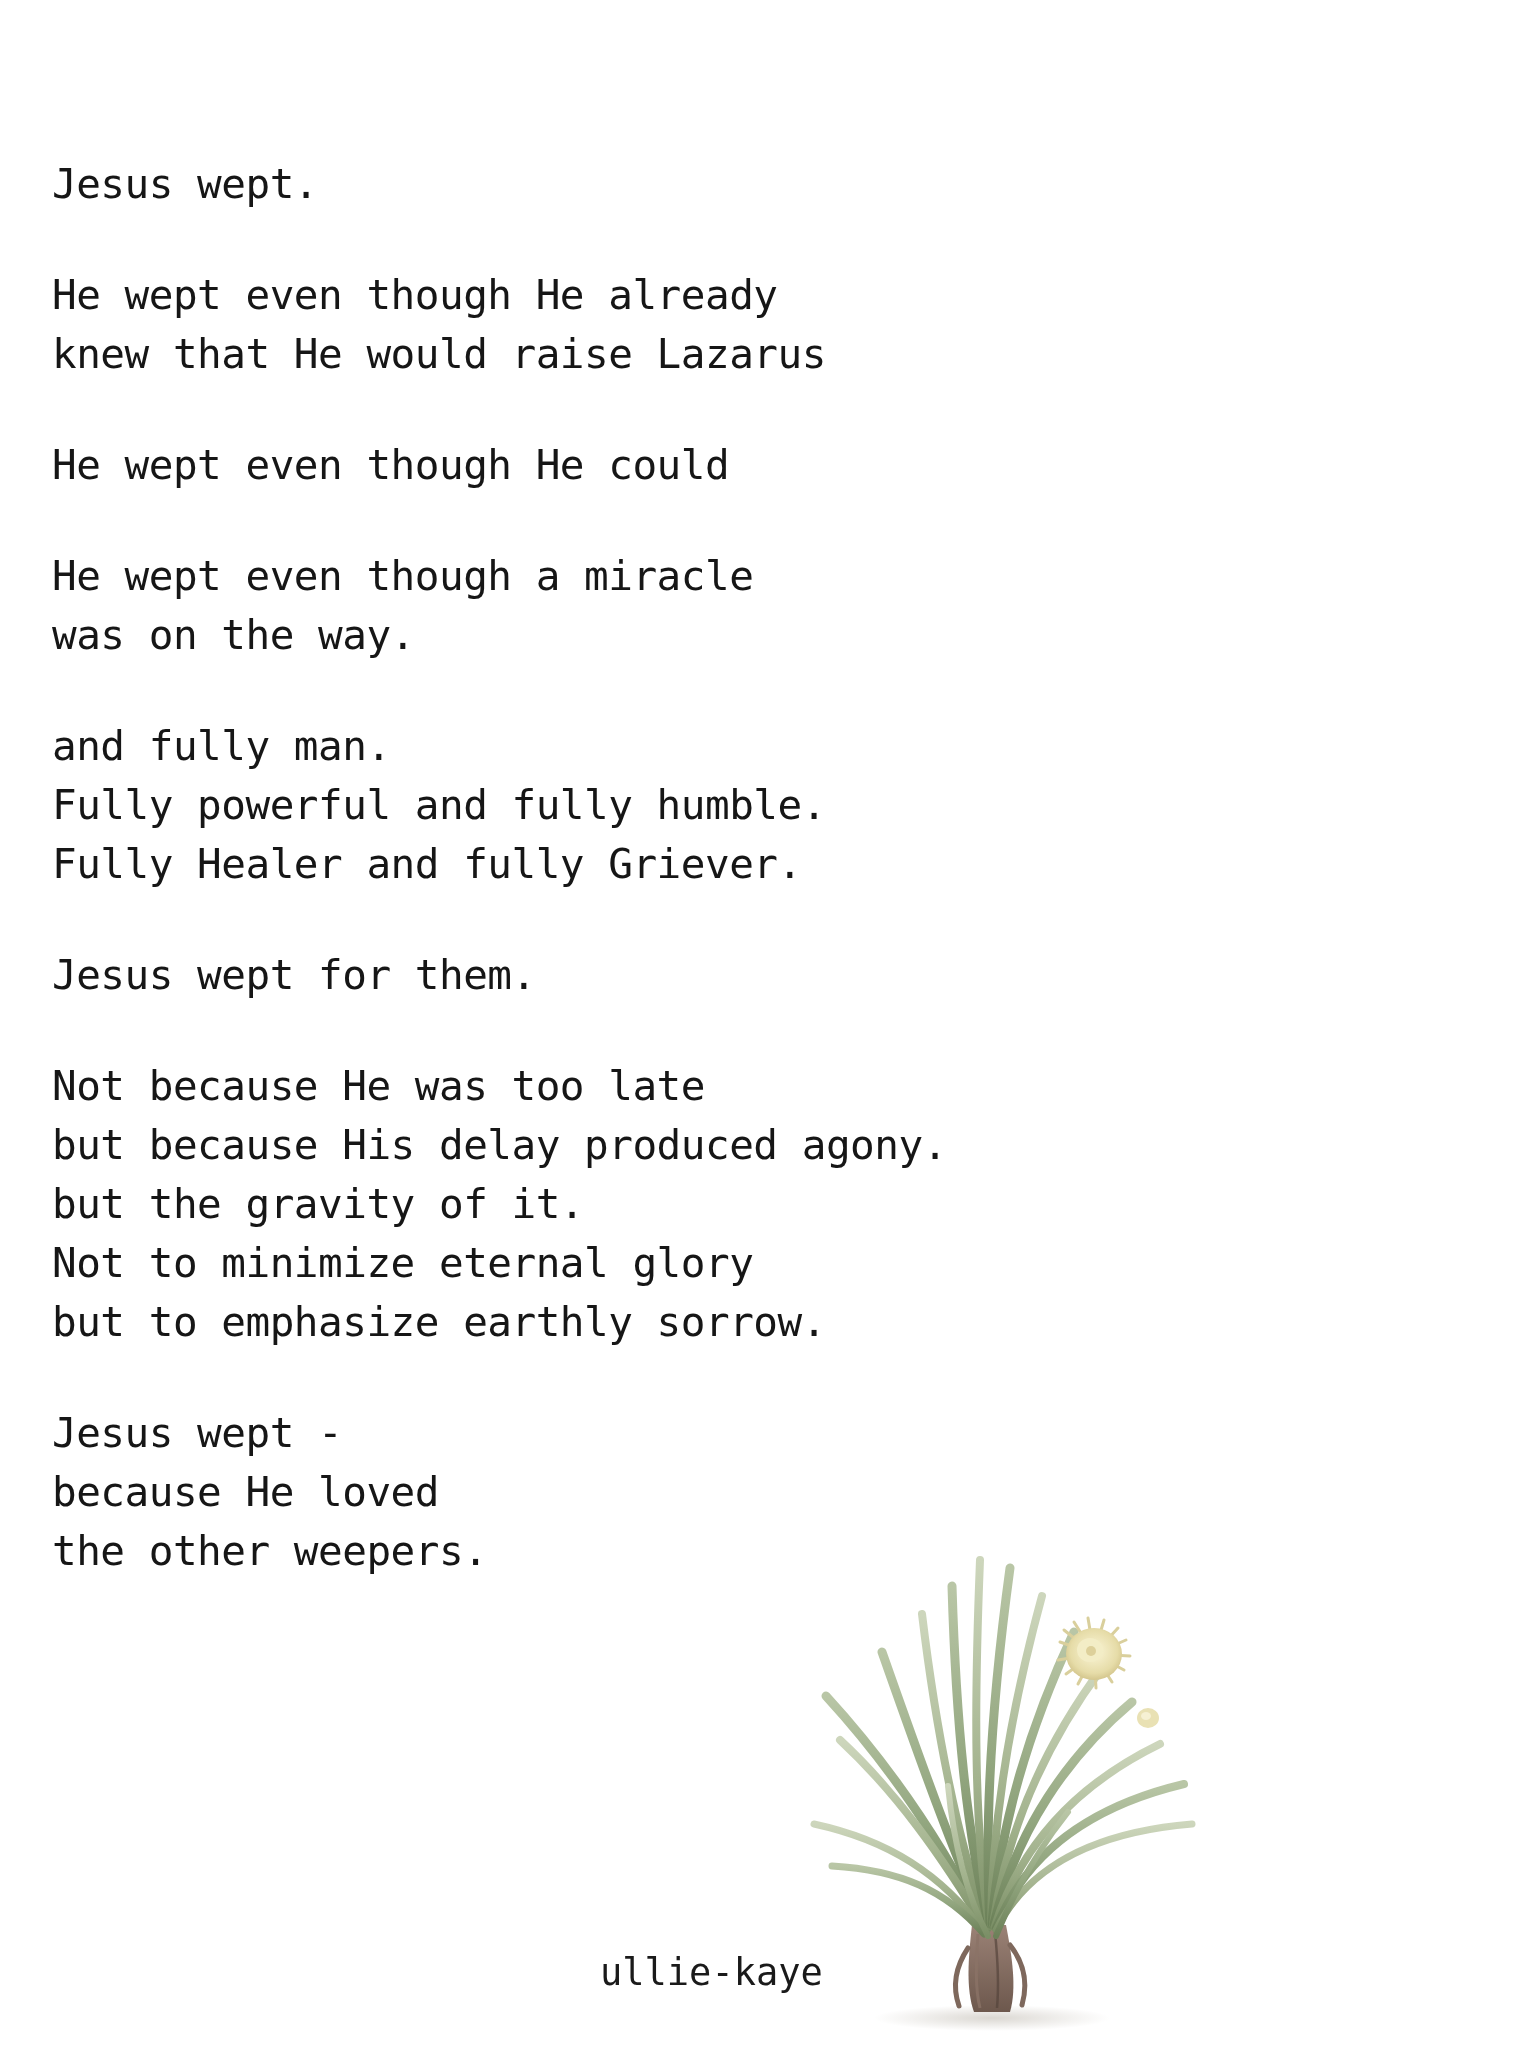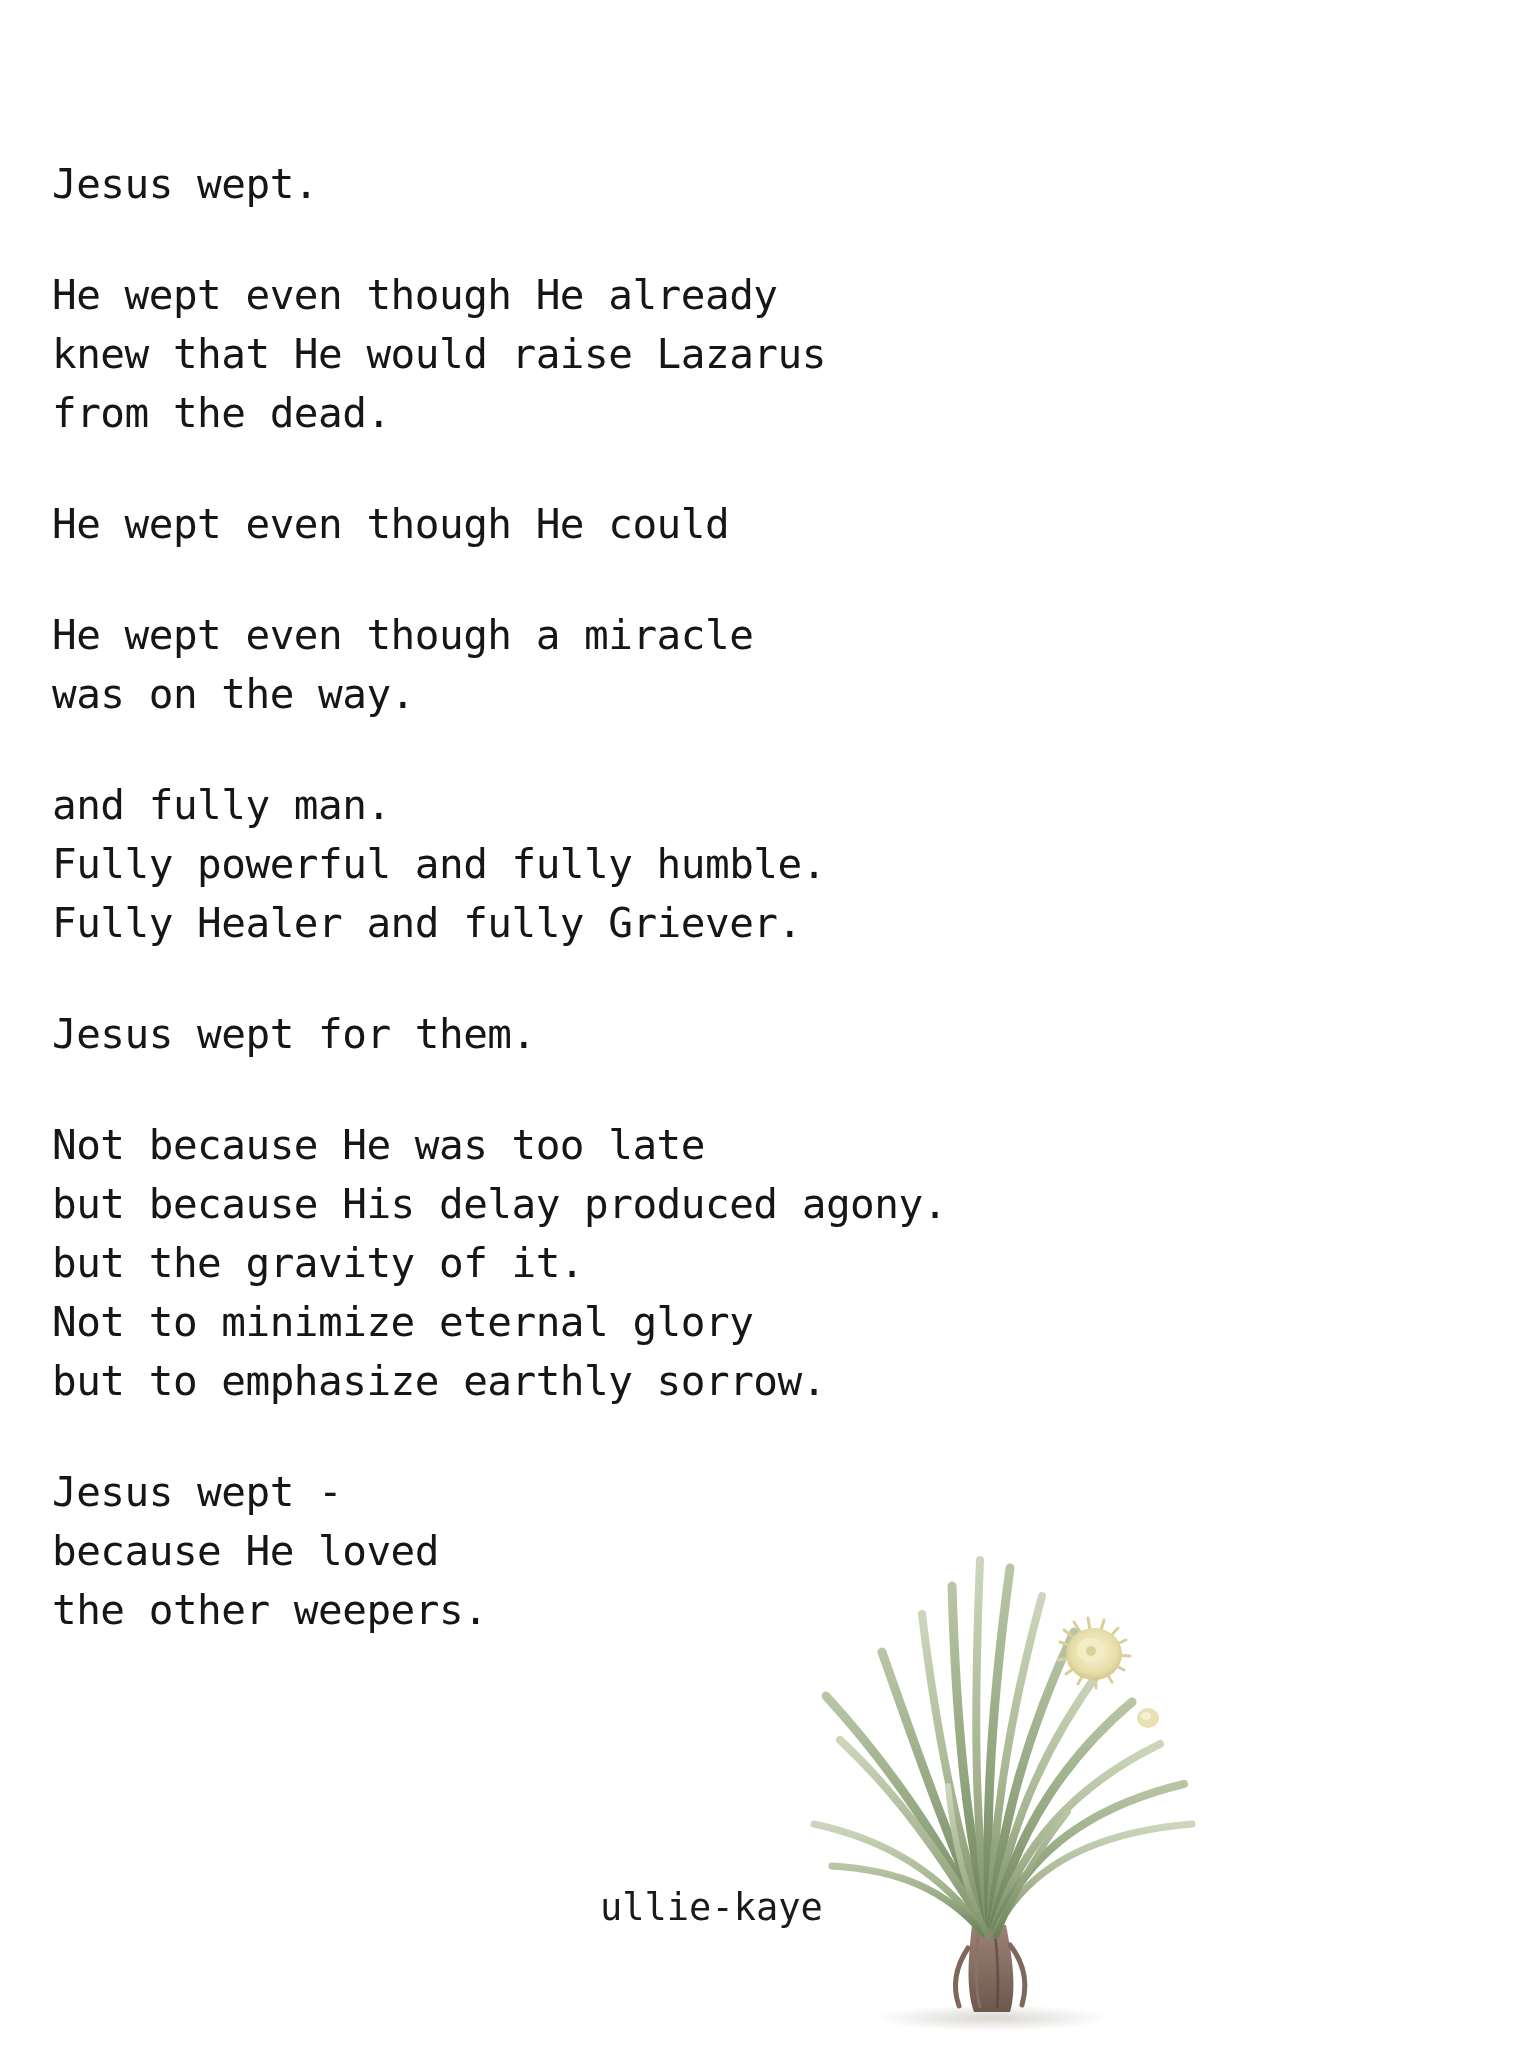--- a/index.html
+++ b/index.html
@@ -31,21 +31,21 @@
   .line {
     font-size: 41px;
     line-height: 59px;
     color: #161616;
     letter-spacing: -0.5px;
     white-space: pre;
   }
   #signature {
     position: absolute;
     left: 600px;
-    top: 1885px;
+    top: 1950px;
     font-size: 37px;
     line-height: 46px;
     color: #1a1a1a;
     letter-spacing: 0px;
     white-space: pre;
   }
   
   #plant {
     position: absolute;
     right: 14px;
@@ -62,21 +62,20 @@
 
   <div id="poem">
 
     <div class="stanza">
       <div class="line">Jesus wept.</div>
     </div>
 
     <div class="stanza">
       <div class="line">He wept even though He already</div>
       <div class="line">knew that He would raise Lazarus</div>
-      <div class="line">from the dead.</div>
     </div>
 
     <div class="stanza">
       <div class="line">He wept even though He could</div>
     </div>
 
     <div class="stanza">
       <div class="line">He wept even though a miracle</div>
       <div class="line">was on the way.</div>
     </div>

